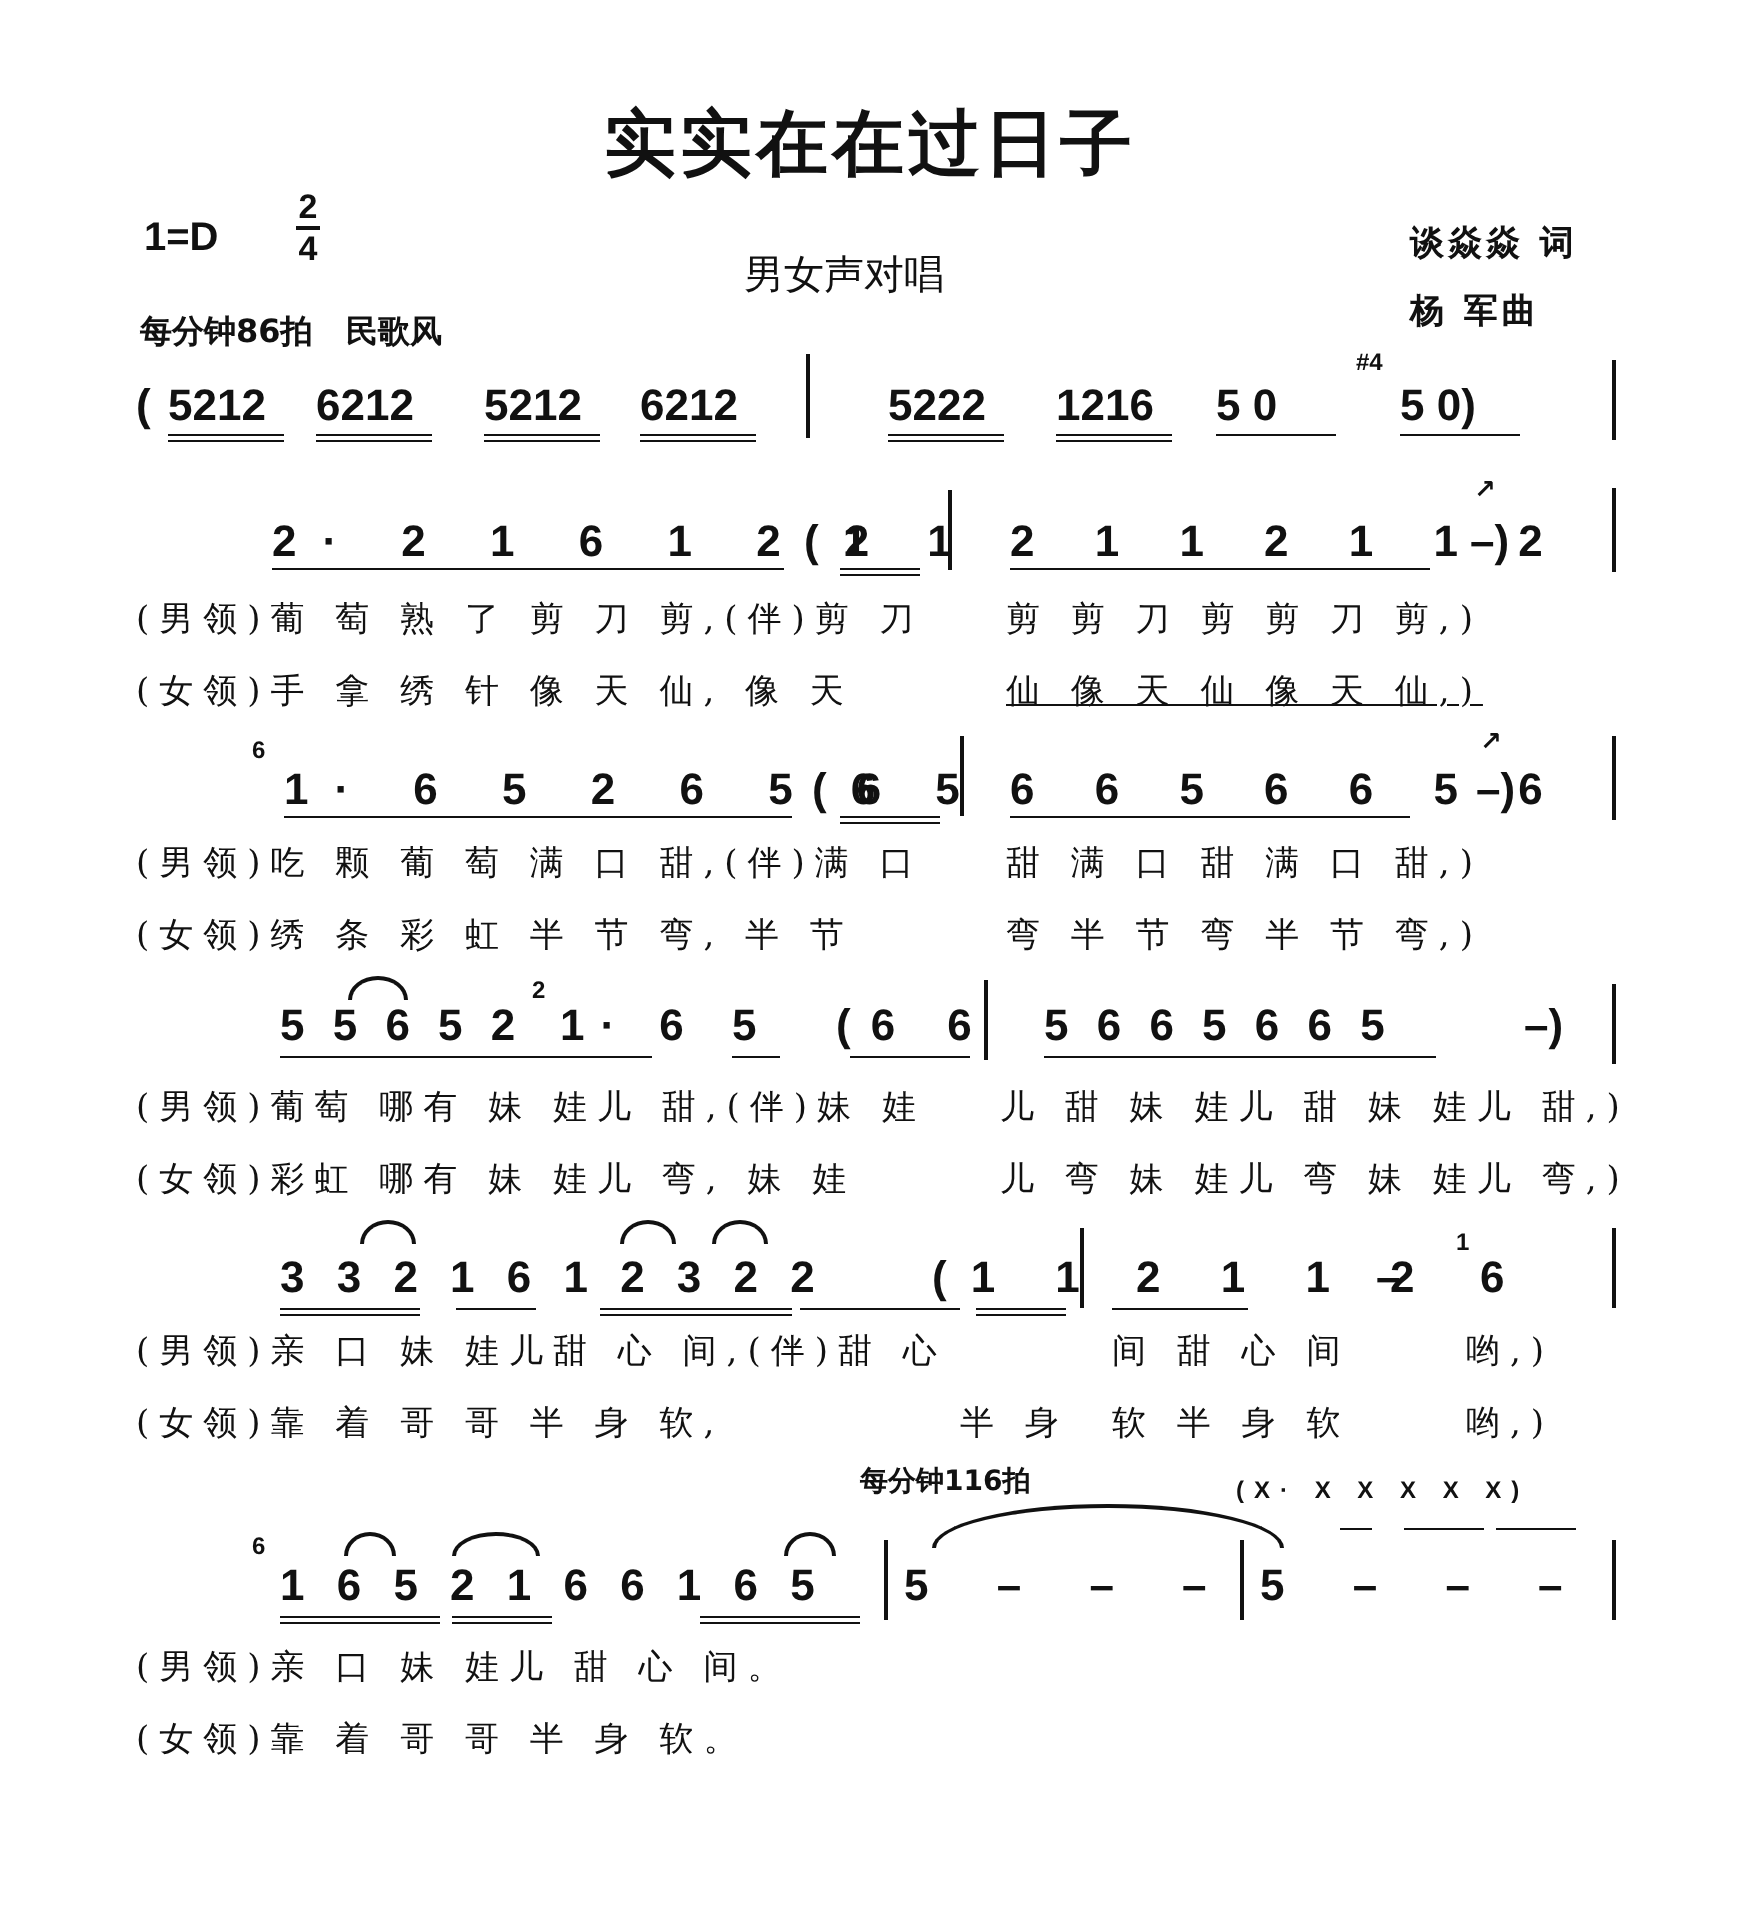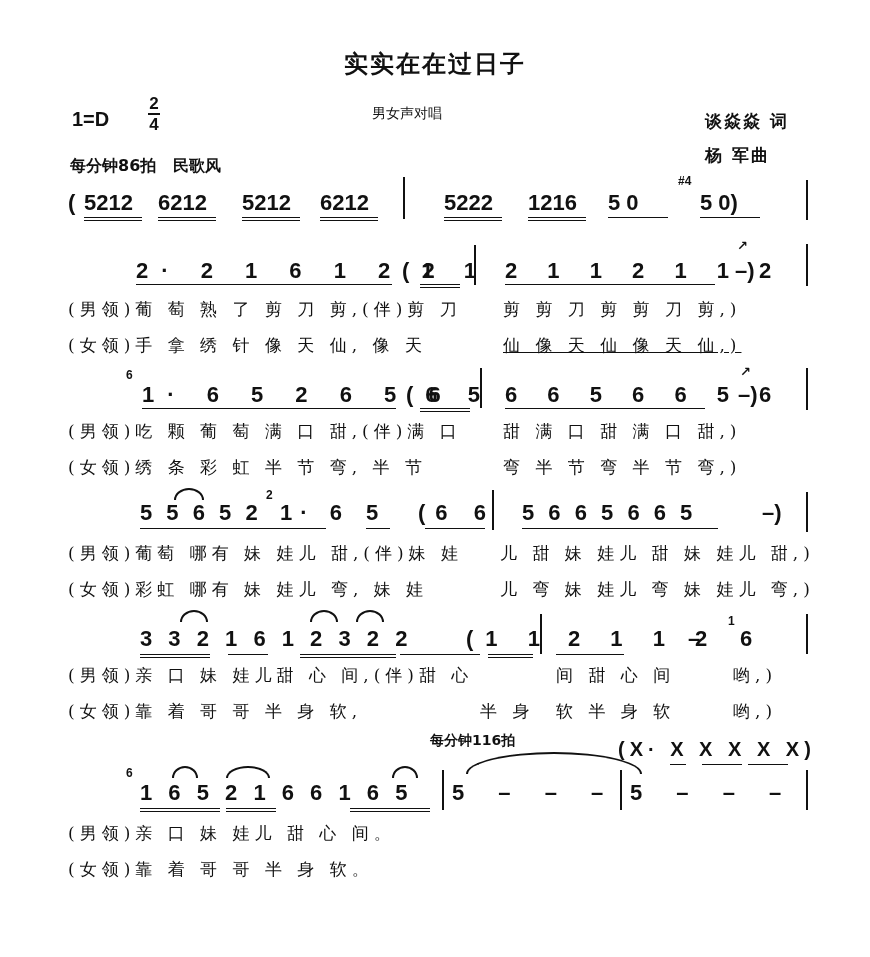--- a/index.html
+++ b/index.html
@@ -1,25 +1,25 @@
 <!DOCTYPE html>
 <html><head>
 <meta charset="utf-8">
 <style>
   html, body { margin: 0; padding: 0; background: #ffffff; }
   body { width: 870px; height: 957px; position: relative; overflow: hidden;
          font-family: "DejaVu Sans", sans-serif; color: #111; }
   .abs { position: absolute; white-space: nowrap; }
-  .title { left: 0; width: 870px; top: 48px; text-align: center; font-size: 24px;
+  .title { left: 0; width: 870px; top: 48px; text-align: center; font-size: 36px;
            font-family: "DejaVu Serif", serif; letter-spacing: 2px; font-weight: bold; }
   .key { left: 72px; top: 108px; font-size: 20px; font-weight: bold; font-family: "Liberation Sans", sans-serif; }
   .ts { position: absolute; left: 147px; top: 94px; width: 14px; text-align: center;
         font-size: 17px; font-weight: bold; font-family: "Liberation Sans", sans-serif; line-height: 19px; }
   .ts .line { border-top: 2px solid #111; margin: 0 1px; }
-  .subtitle { left: 372px; top: 105px; font-size: 14px; }
+  .subtitle { left: 372px; top: 124px; font-size: 20px; }
   .credit { font-size: 17px; font-weight: bold; letter-spacing: 2px; }
   .tempo { left: 70px; top: 156px; font-size: 16px; font-weight: bold; }
   .barline { position: absolute; width: 2px; background: #111; }
   .notes { position: absolute; font-family: "Liberation Sans", sans-serif; font-size: 22px;
            font-weight: bold; letter-spacing: 0; }
   .uline { position: absolute; height: 0; border-top: 1.5px solid #111; }
   .lyric { position: absolute; font-family: "DejaVu Serif", serif; font-size: 17px; letter-spacing: 5px; }
   .grace { position: absolute; font-family: "Liberation Sans", sans-serif; font-size: 12px; font-weight: bold; }
   .slur { position: absolute; border: 2px solid #111; border-bottom: none; border-radius: 50% 50% 0 0 / 100% 100% 0 0; height: 10px; }
   .mark { position: absolute; font-size: 13px; font-weight: bold; }
@@ -131,21 +131,21 @@
 <div class="uline" style="left:556px; top:654px; width:68px;"></div>
 <div class="lyric" style="left:68px; top:664px;">(男领)亲 口   妹 娃儿甜   心    间,(伴)甜 心</div>
 <div class="lyric" style="left:556px; top:664px;">间 甜 心 间</div>
 <div class="lyric" style="left:733px; top:664px;">哟,)</div>
 <div class="lyric" style="left:68px; top:700px;">(女领)靠 着   哥 哥  半   身    软,</div>
 <div class="lyric" style="left:480px; top:700px;">半 身</div>
 <div class="lyric" style="left:556px; top:700px;">软 半 身 软</div>
 <div class="lyric" style="left:733px; top:700px;">哟,)</div>
 
 <div class="abs" style="left:430px; top:732px; font-size:14px; font-weight:bold;">每分钟116拍</div>
-<div class="notes" style="left:618px; top:738px; font-size:20px; letter-spacing:5px;">(X· X  X X  X X)</div>
+<div class="notes" style="left:618px; top:738px; font-size:12px; letter-spacing:5px;">(X· X  X X  X X)</div>
 <div class="uline" style="left:670px; top:764px; width:16px;"></div>
 <div class="uline" style="left:702px; top:764px; width:40px;"></div>
 <div class="uline" style="left:748px; top:764px; width:40px;"></div>
 <div class="grace" style="left:126px; top:766px;">6</div>
 <div class="slur" style="left:172px; top:766px; width:22px;"></div>
 <div class="slur" style="left:226px; top:766px; width:40px;"></div>
 <div class="slur" style="left:392px; top:766px; width:22px;"></div>
 <div class="notes" style="left:140px; top:780px; letter-spacing:5px;text-align:center;">1 6 5 2 1 6 6  1 6 5</div>
 <div class="barline" style="left:442px; top:770px; height:40px;"></div>
 <div class="slur" style="left:466px; top:752px; width:172px; height:20px; border-width:2px;"></div>

